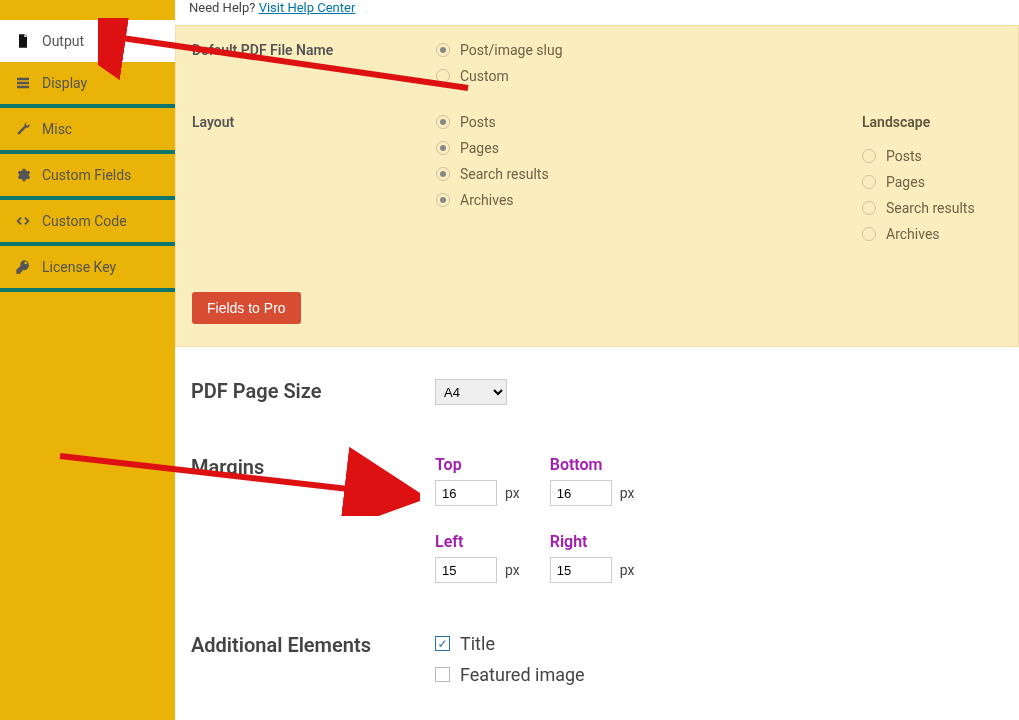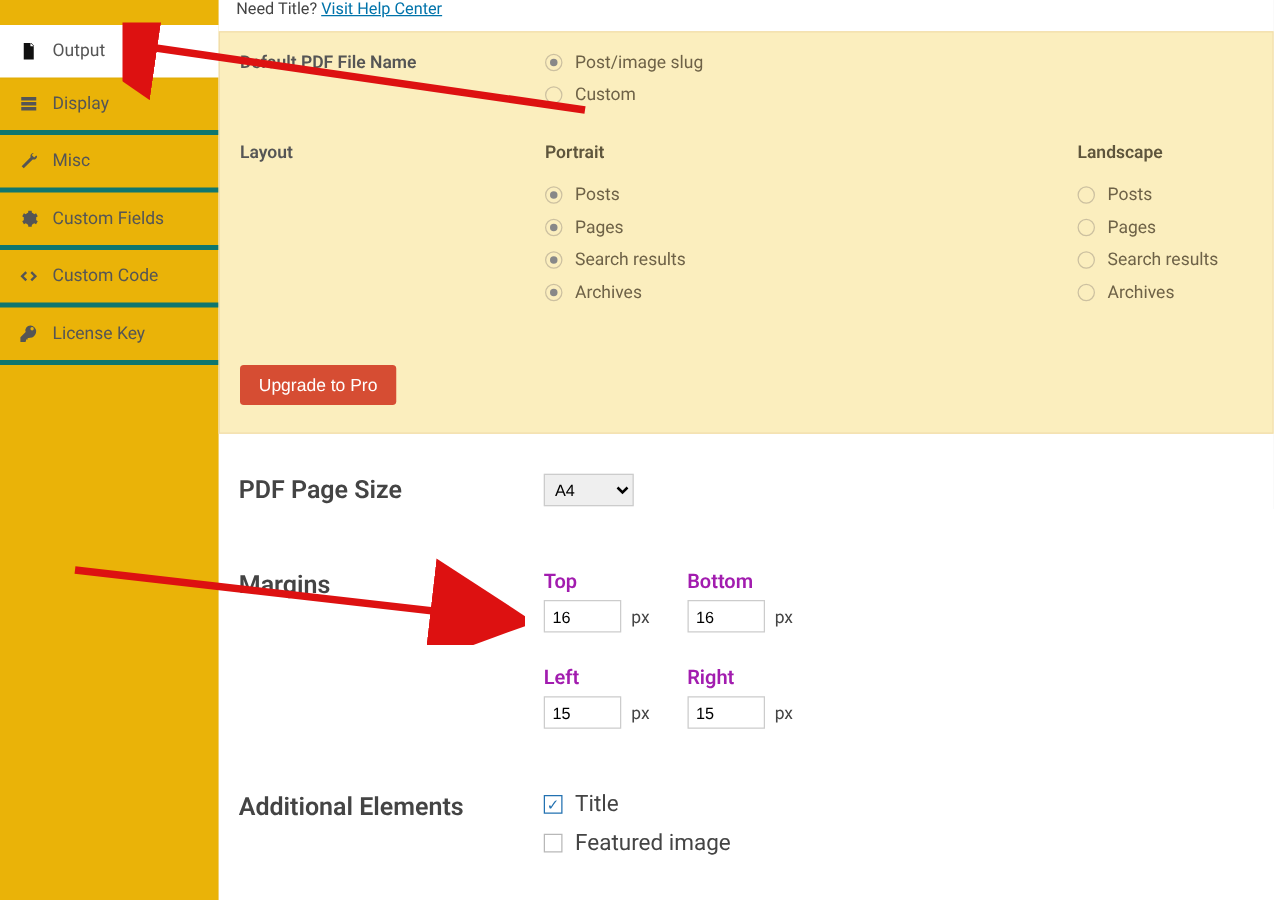--- a/index.html
+++ b/index.html
@@ -196,21 +196,21 @@
         <svg viewBox="0 0 24 24">
             <path d="M14 2a6 6 0 0 0-5.7 8L2 16.3V22h5.7l1-1v-2h2v-2h2l.3-.3A6 6 0 1 0 14 2zm2 6a2 2 0 1 1 0-4 2 2 0 0 1 0 4z"></path>
           </svg>
       </span>
       <span>License Key</span>
     </div>
   </div>
 
   <div class="content">
     <div class="help-line">
-      <span>Need Title? </span><a href="#">Visit Help Center</a>
+      <span>Need Help? </span><a href="#">Visit Help Center</a>
     </div>
 
     <div class="pro-panel">
 
       <div class="setting-row">
         <div class="setting-label">Default PDF File Name</div>
         <div class="radio-group">
           <label class="radio-item">
             <span class="radio-disabled checked"></span>
             <span>Post/image slug</span>
@@ -219,21 +219,20 @@
             <span class="radio-empty"></span>
             <span>Custom</span>
           </label>
         </div>
       </div>
 
       <div class="setting-row" style="margin-top:30px">
         <div class="setting-label">Layout</div>
         <div style="flex:1;display:flex;min-width:0">
           <div style="flex:1;min-width:0">
-            <div class="layout-col-head">Portrait</div>
             <div class="checkbox-item">
               <span class="radio-disabled checked"></span>
               <span>Posts</span>
             </div>
             <div class="checkbox-item">
               <span class="radio-disabled checked"></span>
               <span>Pages</span>
             </div>
             <div class="checkbox-item">
               <span class="radio-disabled checked"></span>
@@ -260,21 +259,21 @@
             </div>
             <div class="checkbox-item">
               <span class="radio-empty"></span>
               <span>Archives</span>
             </div>
           </div>
         </div>
       </div>
 
       <div class="pro-panel-bottom">
-        <button class="upgrade-btn">Upgrade to Pro</button>
+        <button class="upgrade-btn">Fields to Pro</button>
       </div>
     </div>
 
     <div class="section-plain">
       <div class="plain-row">
         <div class="plain-label">PDF Page Size</div>
         <div>
           <select>
             <option>A4</option>
           </select>

